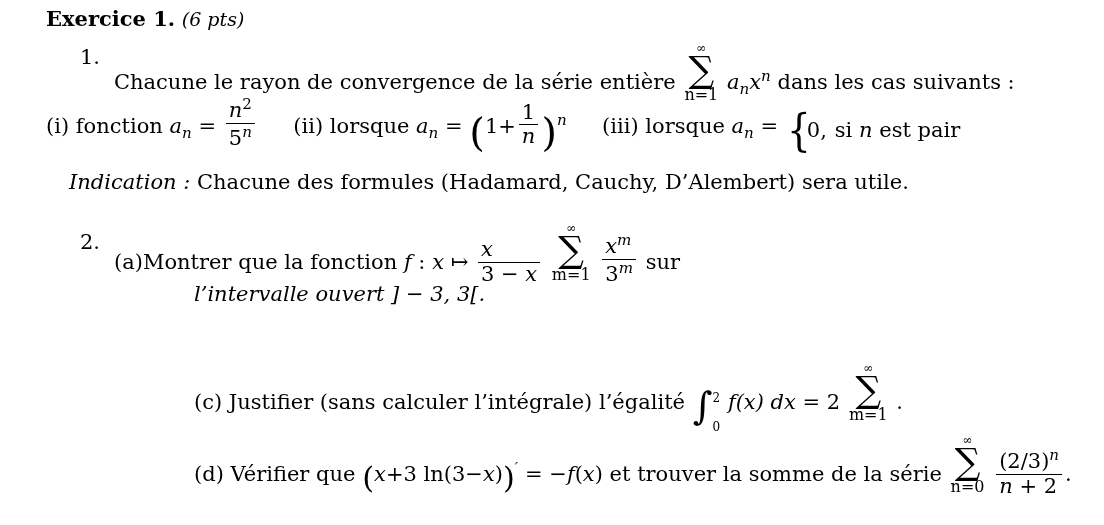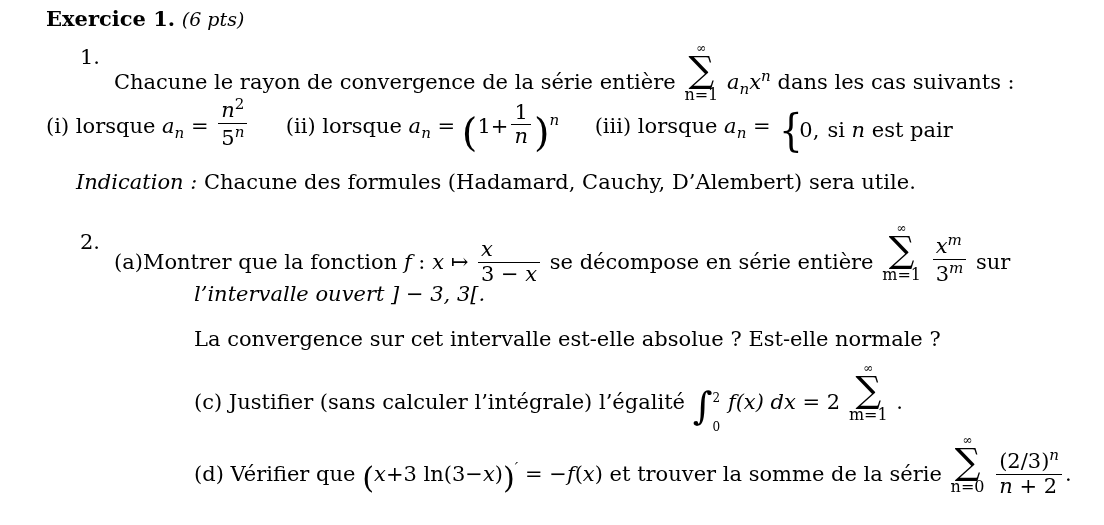--- a/index.html
+++ b/index.html
@@ -116,21 +116,21 @@
     font-size: 44px;
     line-height: 1;
     font-family: "DejaVu Serif", serif;
   }
   .cases table { border-collapse: collapse; font-size: 21px; }
   .cases td { padding: 0 4px; line-height: 1.3; }
   .cases td.lhs { text-align: right; }
 
   .indication {
     position: absolute;
-    left: 76px;
+    left: 69px;
     top: 170px;
     font-size: 21px;
     white-space: nowrap;
   }
 
   .item2 {
     position: absolute;
     left: 80px;
     top: 222px;
     font-size: 21px;
@@ -185,21 +185,21 @@
         <span class="sig">∑</span>
         <span class="sub">n=1</span>
       </span>
       <span class="it">a</span><sub class="e">n</sub><span class="it">x</span><sup class="e">n</sup>
       <span>dans les cas suivants :</span>
     </span>
   </div>
 
   <div class="row-cases">
     <span>
-      <span>(i) lorsque</span>
+      <span>(i) fonction</span>
       <span class="it">a</span><sub class="e">n</sub>
       <span>=</span>
       <span class="frac">
         <span class="num"><span class="it">n</span><sup class="e" style="font-style:normal">2</sup></span>
         <span class="den"><span>5</span><sup class="e">n</sup></span>
       </span>
     </span>
 
     <span style="display:inline-block;width:22px"></span>
 
@@ -244,36 +244,34 @@
     <div class="line-a">
       <span>(a)Montrer que la fonction</span>
       <span class="it">f</span>
       <span>:</span>
       <span class="it">x</span>
       <span>↦</span>
       <span class="frac">
         <span class="num it">x</span>
         <span class="den">3 − <span class="it">x</span></span>
       </span>
-      <span>se décompose en série entière</span>
       <span class="sum">
         <span class="sup">∞</span>
         <span class="sig">∑</span>
         <span class="sub">m=1</span>
       </span>
       <span class="frac">
         <span class="num"><span class="it">x</span><sup class="e">m</sup></span>
         <span class="den"><span>3</span><sup class="e">m</sup></span>
       </span>
       <span>sur</span>
     </div>
 
     <div class="line-interval">l’intervalle ouvert ] − 3, 3[.</div>
 
-    <div class="line-conv">La convergence sur cet intervalle est-elle absolue ? Est-elle normale ?</div>
 
     <div class="line-c">
       <span>(c) Justifier (sans calculer l’intégrale) l’égalité</span>
       <span class="intg"><span class="isym">∫</span><span class="lims"><span class="up">2</span><span class="lo">0</span></span></span>
       <span class="it">f(x) dx</span>
       <span>=</span>
       <span>2</span>
       <span class="sum">
         <span class="sup">∞</span>
         <span class="sig">∑</span>

